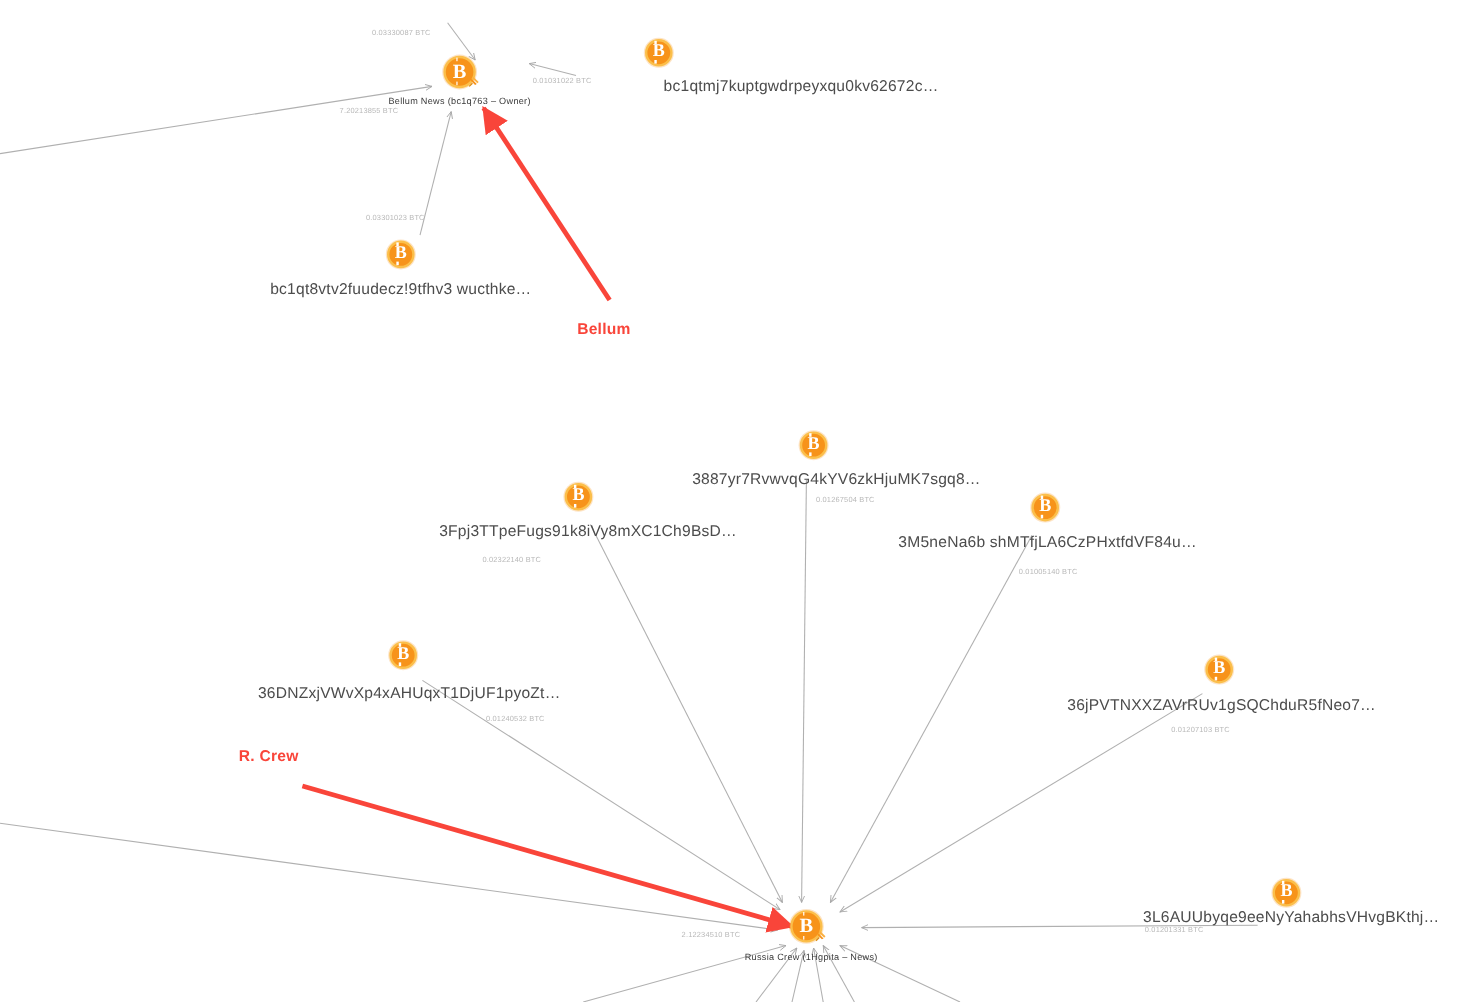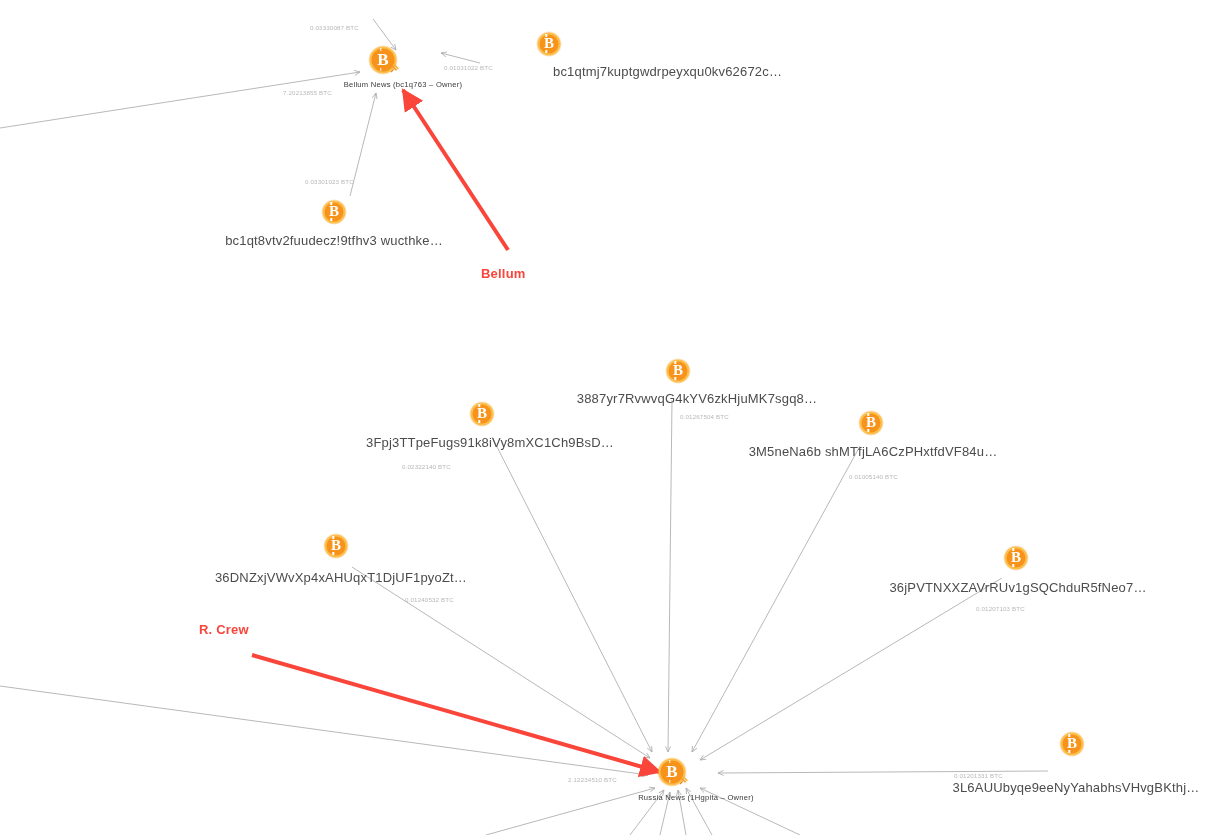--- a/index.html
+++ b/index.html
@@ -33,21 +33,21 @@
     content:""; position:absolute; left:50%; bottom:2px; width:1.6px; height:3px;
     background:#ffffff; transform:translateX(-3.2px);
   }
 
   
   .node-label{
     position:absolute; transform:translateX(-50%);
     white-space:nowrap; color:#4c4c4c;
     font-size:13px; letter-spacing:0.18px;
   }
-  .node-label.named{ color:#3a3a3a; font-size:7.6px; letter-spacing:0.25px;margin-left:20px; }
+  .node-label.named{ color:#3a3a3a; font-size:7.6px; letter-spacing:0.25px; }
 
   
   .pin{ position:absolute; width:12px; height:12px; }
   .pin svg{ display:block; }
 
   
   .edge-label{
     position:absolute; white-space:nowrap;
     color:#b8b8b8; font-size:6.2px; letter-spacing:0.15px;
     transform-origin:left center;
@@ -172,25 +172,25 @@
       <div class="node-label named" style="left: 383px; top: 80px;">Bellum News (bc1q763 – Owner)</div>
       <div class="node-label" style="left: 553px; top: 64px; transform: none;">bc1qtmj7kuptgwdrpeyxqu0kv62672c…</div>
       <div class="node-label" style="left: 334px; top: 233px;">bc1qt8vtv2fuudecz!9tfhv3 wucthke…</div>
       <div class="edge-label" style="left: 680px; top: 413px;">0.01267504 BTC</div>
       <div class="edge-label" style="left: 402px; top: 463px;">0.02322140 BTC</div>
       <div class="edge-label" style="left: 849px; top: 473px;">0.01005140 BTC</div>
       <div class="edge-label" style="left: 405px; top: 596px;">0.01240532 BTC</div>
       <div class="edge-label" style="left: 976px; top: 605px;">0.01207103 BTC</div>
       <div class="edge-label" style="left: 954px; top: 772px;">0.01201331 BTC</div>
       <div class="edge-label" style="left: 568px; top: 776px;">2.12234510 BTC</div>
-      <div class="node-label named" style="left: 676px; top: 793px;">Russia News (1Hgpita – Owner)</div>
+      <div class="node-label named" style="left: 676px; top: 793px;">Russia Crew (1Hgpita – News)</div>
       <div class="node-label" style="left: 683px; top: 391px; padding-left: 28px;">3887yr7RvwvqG4kYV6zkHjuMK7sgq8…</div>
       <div class="node-label" style="left: 482px; top: 435px; padding-left: 16px;">3Fpj3TTpeFugs91k8iVy8mXC1Ch9BsD…</div>
       <div class="node-label" style="left: 873px; top: 444px;">3M5neNa6b shMTfjLA6CzPHxtfdVF84u…</div>
       <div class="node-label" style="left: 341px; top: 570px;">36DNZxjVWvXp4xAHUqxT1DjUF1pyoZt…</div>
       <div class="node-label" style="left: 1018px; top: 580px;">36jPVTNXXZAVrRUv1gSQChduR5fNeo7…</div>
-      <div class="node-label" style="left: 1076px; top: 780px;">3L6AUUbyqe9eeNyYahabhsVHvgBKthj…</div>
+      <div class="node-label" style="left: 1076px; top: 756px;">3L6AUUbyqe9eeNyYahabhsVHvgBKthj…</div>
     </div>
   <div id="annots-layer">
       <div class="annot" style="left: 481px; top: 266px;">Bellum</div>
       <div class="annot" style="left: 199px; top: 622px;">R. Crew</div>
     </div>
 </div>
 
 </body></html>

